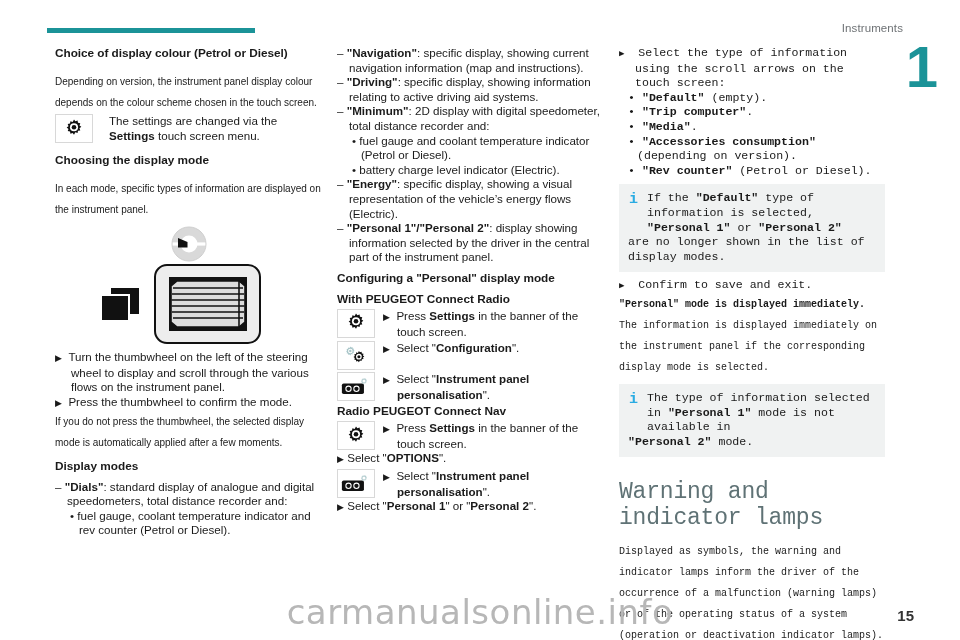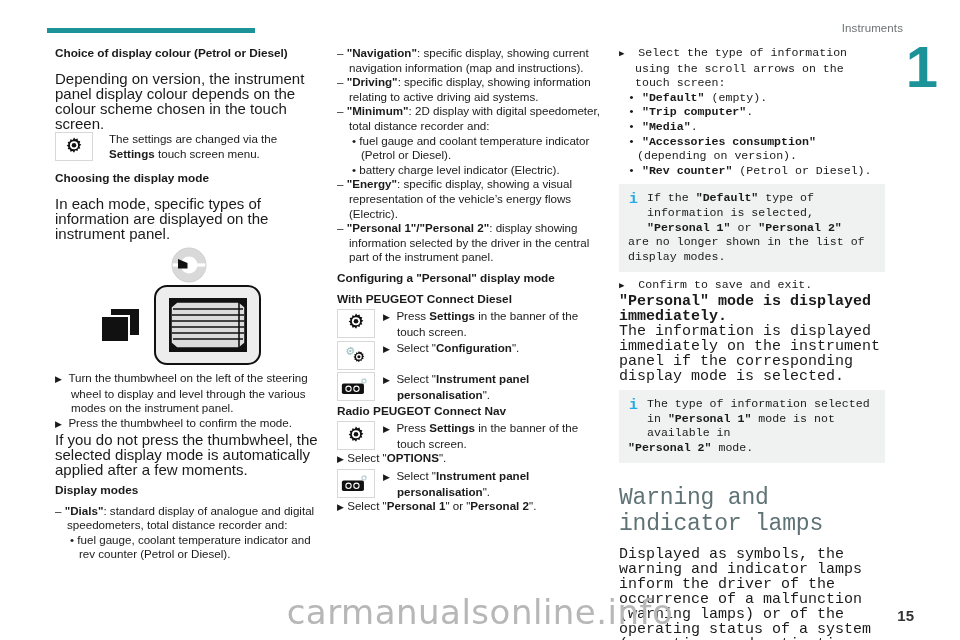--- a/index.html
+++ b/index.html
@@ -76,21 +76,21 @@
     margin: 0;
     letter-spacing: -0.05px;
   }
   h3.sub2 {
     font-size: 11.8px;
     line-height: 15px;
     font-weight: bold;
     margin: 0;
   }
 
-  .body-text { font-size: 15px; line-height: 15px; }
+  .body-text { font-size: 10px; line-height: 21px; }
 
   b, strong { font-weight: bold; }
   .action-flow {
     font-size: 11.6px;
     line-height: 14.6px;
     text-indent: -16px;
     padding-left: 16px;
   }
   .arrow-gl { font-size: 9px; }
 
@@ -272,21 +272,21 @@
           <line x1="79" y1="32" x2="151" y2="32"></line>
           <line x1="78.5" y1="38" x2="151.5" y2="38"></line>
           <line x1="78.5" y1="44" x2="151.5" y2="44"></line>
           <line x1="79" y1="50" x2="151" y2="50"></line>
           <line x1="80" y1="56" x2="150" y2="56"></line>
         </g>
         <line x1="146" y1="19" x2="146" y2="65" stroke="#111" stroke-width="1.6"></line>
       </svg>
     </div>
 
-    <div class="action-flow"><span class="arrow-gl">▶</span>&nbsp;&nbsp;<span>Turn the thumbwheel on the left of the steering wheel to display and level through the various modes on the instrument panel.</span></div>
+    <div class="action-flow"><span class="arrow-gl">▶</span>&nbsp;&nbsp;<span>Turn the thumbwheel on the left of the steering wheel to display and scroll through the various flows on the instrument panel.</span></div>
     <div class="action-flow"><span class="arrow-gl">▶</span>&nbsp;&nbsp;<span>Press the thumbwheel to confirm the mode.</span></div>
     <p class="body-text">If you do not press the thumbwheel, the selected display mode is automatically applied after a few moments.</p>
 
     <div class="gap-sm"></div>
     <h3 class="sub2">Display modes</h3>
     <div class="gap-sm"></div>
 
     <div class="dash"><span>–</span>&nbsp;<b>"Dials"</b><span>: standard display of analogue and digital speedometers, total distance recorder and:</span></div>
     <div class="bullet">•&nbsp;<span>fuel gauge, coolant temperature indicator and rev counter (Petrol or Diesel).</span></div>
   </div>
@@ -298,21 +298,21 @@
     <div class="dash"><span>–</span>&nbsp;<b>"Driving"</b><span>: specific display, showing information relating to active driving aid systems.</span></div>
     <div class="dash"><span>–</span>&nbsp;<b>"Minimum"</b><span>: 2D display with digital speedometer, total distance recorder and:</span></div>
     <div class="bullet">•&nbsp;<span>fuel gauge and coolant temperature indicator (Petrol or Diesel).</span></div>
     <div class="bullet">•&nbsp;<span>battery charge level indicator (Electric).</span></div>
     <div class="dash"><span>–</span>&nbsp;<b>"Energy"</b><span>: specific display, showing a visual representation of the vehicle’s energy flows (Electric).</span></div>
     <div class="dash"><span>–</span>&nbsp;<b>"Personal 1"/"Personal 2"</b><span>: display showing information selected by the driver in the central part of the instrument panel.</span></div>
 
     <div class="gap-sm"></div>
     <h3 class="sub">Configuring a "Personal" display mode</h3>
     <div class="gap-sm"></div>
-    <h3 class="sub2">With PEUGEOT Connect Diesel</h3>
+    <h3 class="sub2">With PEUGEOT Connect Radio</h3>
 
     <div class="icon-row">
       <div class="icon-box">
         <svg width="22" height="22" viewBox="0 0 24 24" aria-hidden="true">
           <path fill="#111" d="M12 1.6l1.5 2.0 2.4-.85.45 2.5 2.5.45-.85 2.4 2.0 1.5-2.0 1.5.85 2.4-2.5.45-.45 2.5-2.4-.85L12 18.4l-1.5-2.0-2.4.85-.45-2.5-2.5-.45.85-2.4-2.0-1.5 2.0-1.5-.85-2.4 2.5-.45.45-2.5 2.4.85z"></path>
           <circle cx="12" cy="10" r="4.4" fill="#fff"></circle>
           <circle cx="12" cy="10" r="2.5" fill="#111"></circle>
         </svg>
       </div>
       <div class="icon-text"><span class="arrow-gl">▶</span>&nbsp;&nbsp;<span>Press </span><b>Settings</b><span> in the banner of the touch screen.</span></div>

